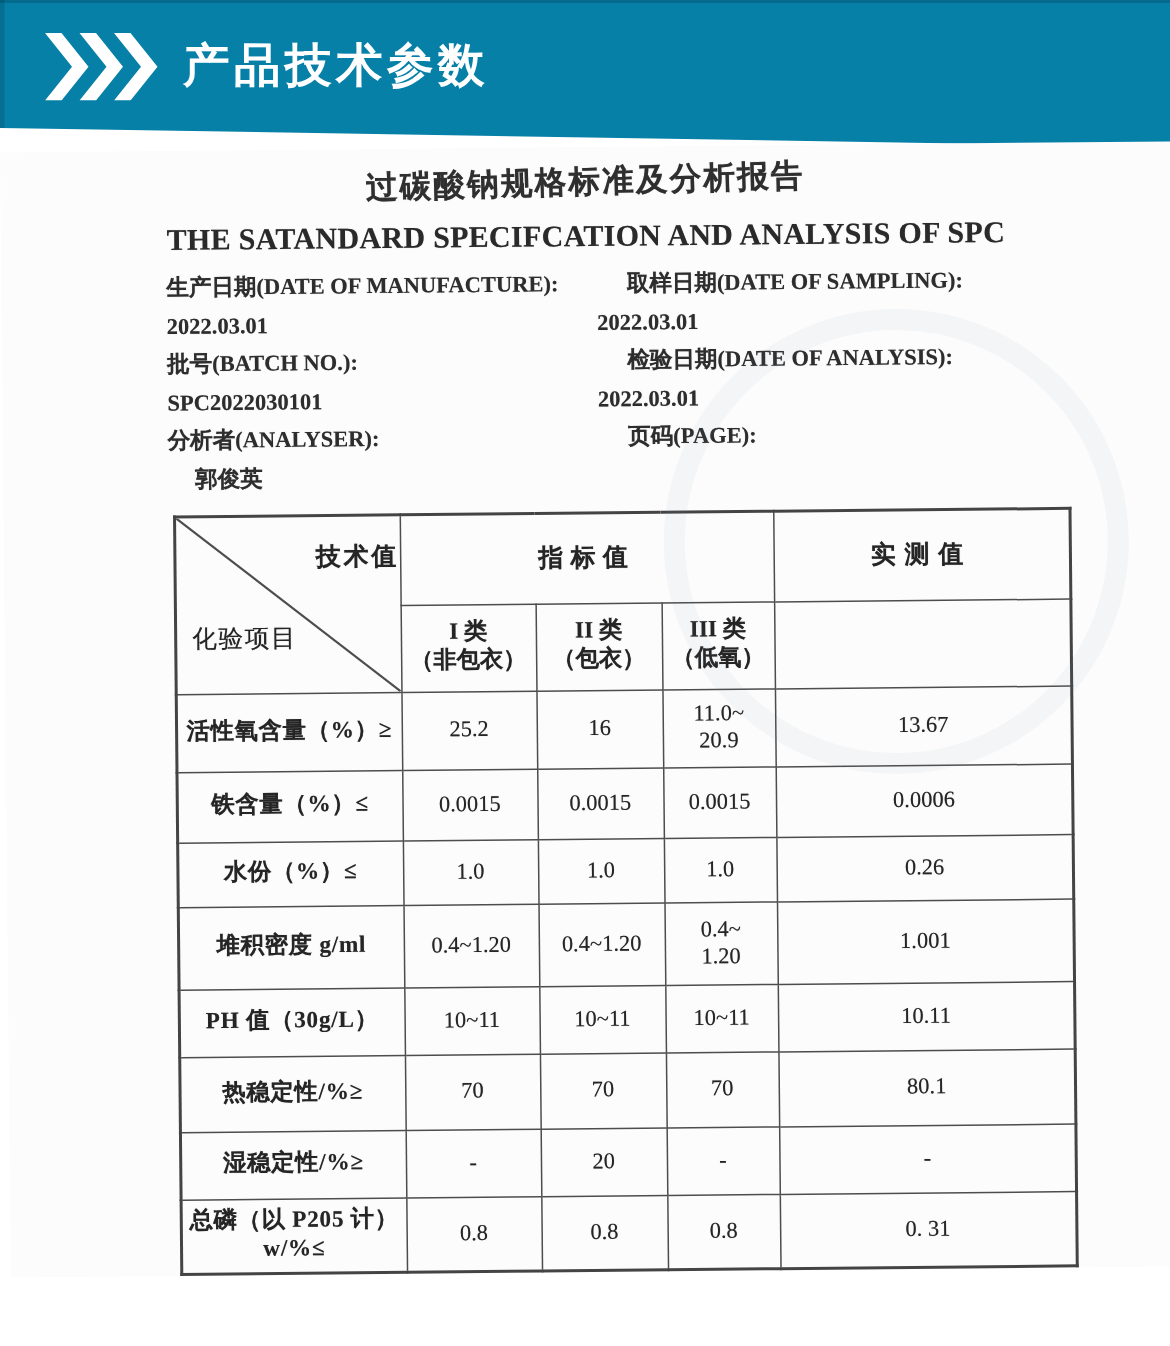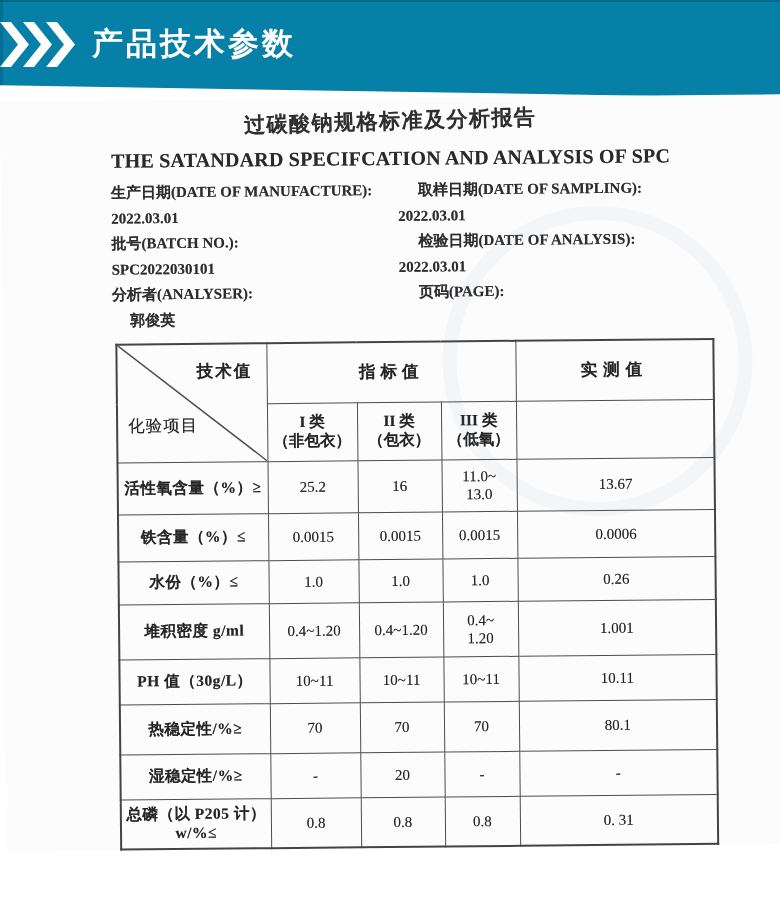--- a/index.html
+++ b/index.html
@@ -8,21 +8,21 @@
     width: 780px; height: 897px;
     font-family: "Liberation Serif", "DejaVu Serif", serif;
     overflow: hidden; position: relative;
   }
 
   
   .banner {
     height: 98px;
     background: #0780a8;
     display: flex; align-items: center;
-    padding-bottom: 10px;
+    padding-left: 30px; padding-bottom: 10px;
     clip-path: polygon(0 0, 100% 0, 100% 100%, 0 87%);
     box-shadow: inset 0 2px 0 rgba(0,45,65,0.25), inset 3px 0 0 rgba(0,45,65,0.2);
   }
   .chevrons { width: 76px; height: 45px; flex: 0 0 auto; }
   .banner-title {
     color: #ffffff;
     font-family: "Liberation Sans", "DejaVu Sans", sans-serif;
     font-size: 31px; font-weight: 700;
     letter-spacing: 3px; margin-left: 16px;
   }
@@ -104,21 +104,21 @@
   tr.r5 { height: 45px; }
   tr.r6 { height: 50px; }
   tr.r7 { height: 45px; }
   tr.r8 { height: 50px; }
   .th { font-weight: 700; font-size: 16.5px; }
   .spec-h   { letter-spacing: 5px; }
   .meas-h   { letter-spacing: 6px; }
   .corner-cell { position: relative; padding: 0; }
   .corner-cell svg { position: absolute; inset: 0; width: 100%; height: 100%; }
   .corner-tr {
-    position: absolute; top: 17px; right: 14px;
+    position: absolute; top: 17px; right: 0;
     font-weight: 700; font-size: 16.5px; letter-spacing: 2px;
   }
   .corner-bl {
     position: absolute; bottom: 26px; left: 10px;
     font-weight: 400; font-size: 16.5px; letter-spacing: 1px;
   }
   .class-h { font-weight: 700; font-size: 15.5px; }
   .item-cell { font-weight: 600; font-size: 15.5px; letter-spacing: 0.5px; }
   .meas-up { vertical-align: top; padding-top: 6px; }
 </style>
@@ -199,21 +199,21 @@
         <td class="class-h">III 类
 （低氧）</td>
         <td></td>
       </tr>
 
       <tr class="r1">
         <td class="item-cell">活性氧含量（%）≥</td>
         <td>25.2</td>
         <td>16</td>
         <td>11.0~
-13.0</td>
+20.9</td>
         <td>13.67</td>
       </tr>
       <tr class="r2">
         <td class="item-cell">铁含量（%）≤</td>
         <td>0.0015</td>
         <td>0.0015</td>
         <td>0.0015</td>
         <td>0.0006</td>
       </tr>
       <tr class="r3">

